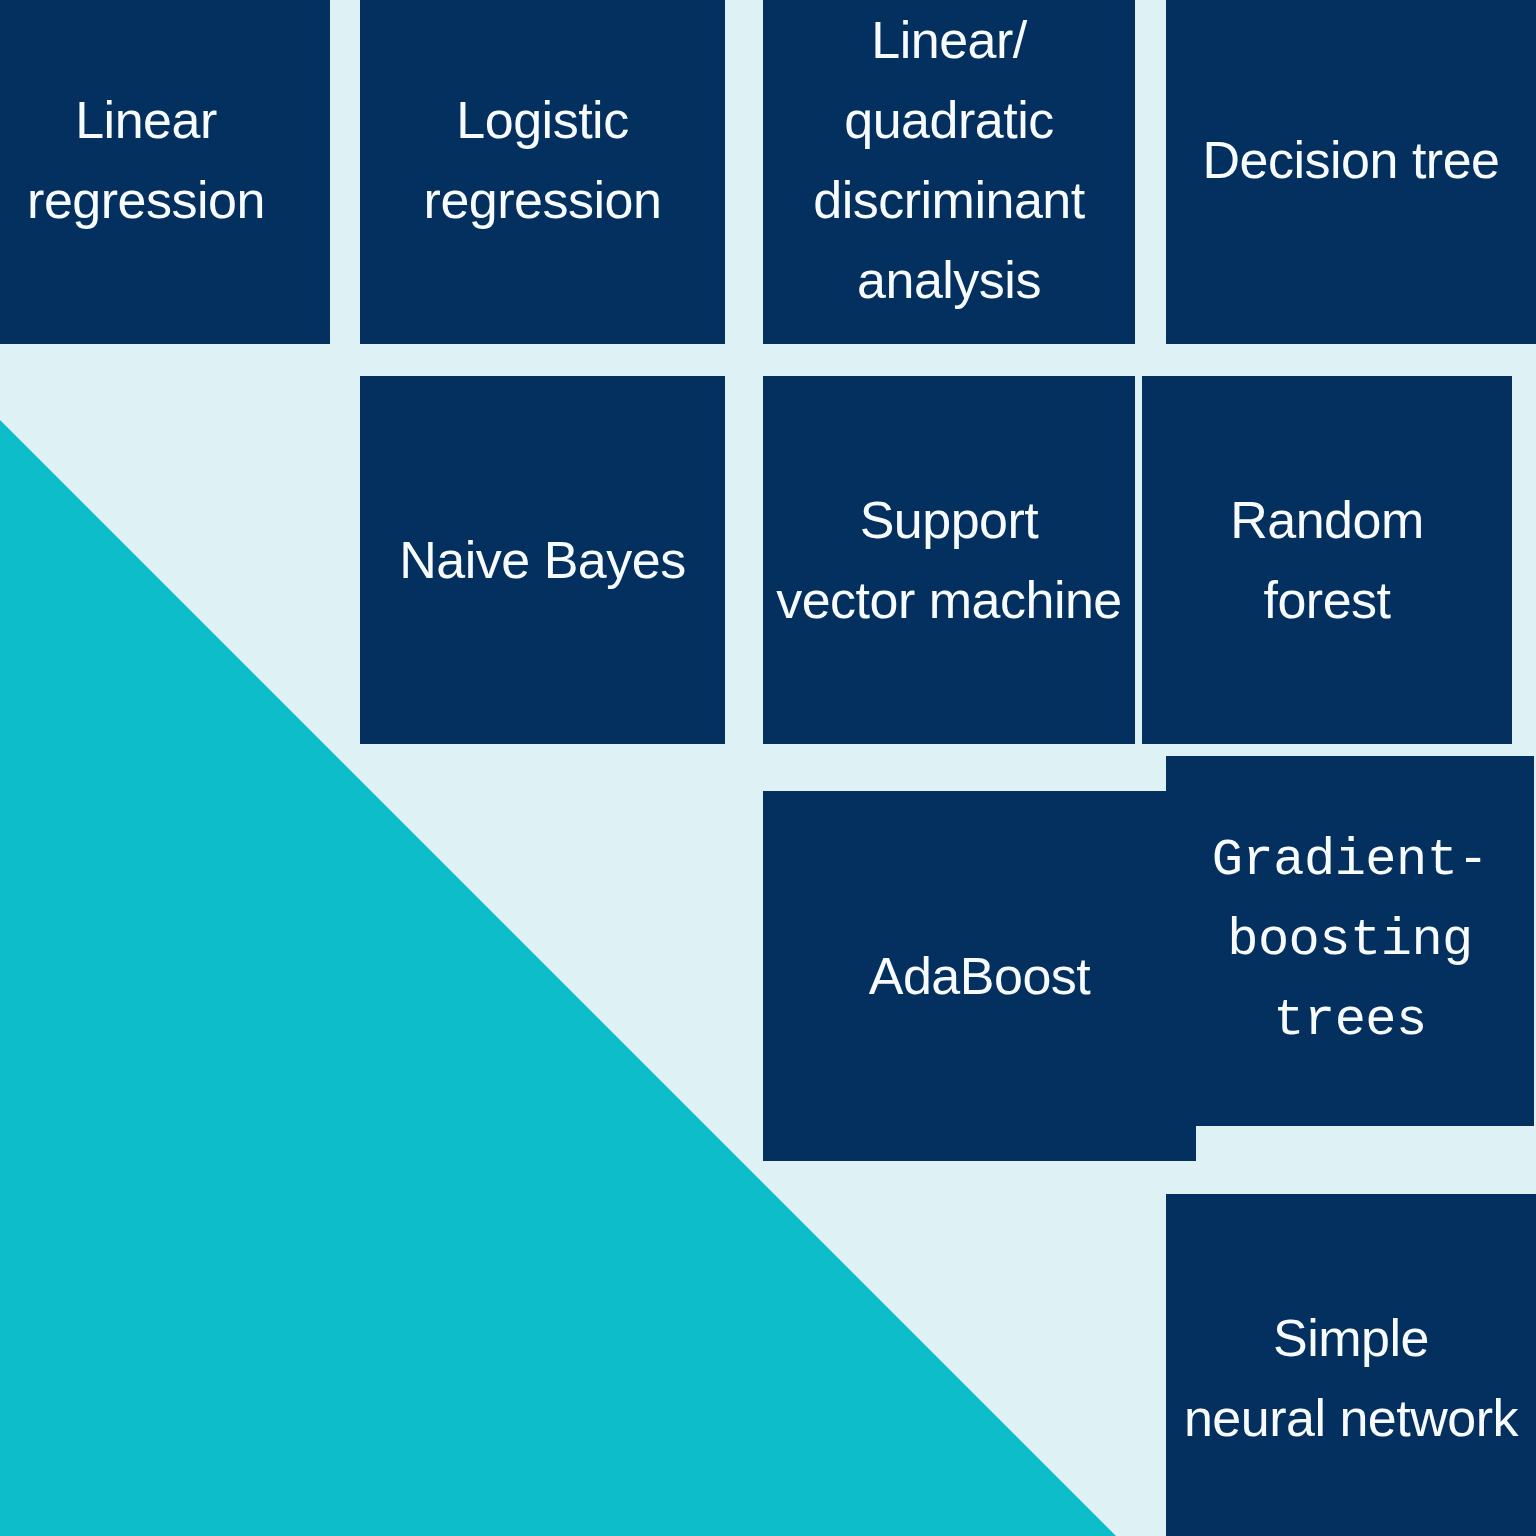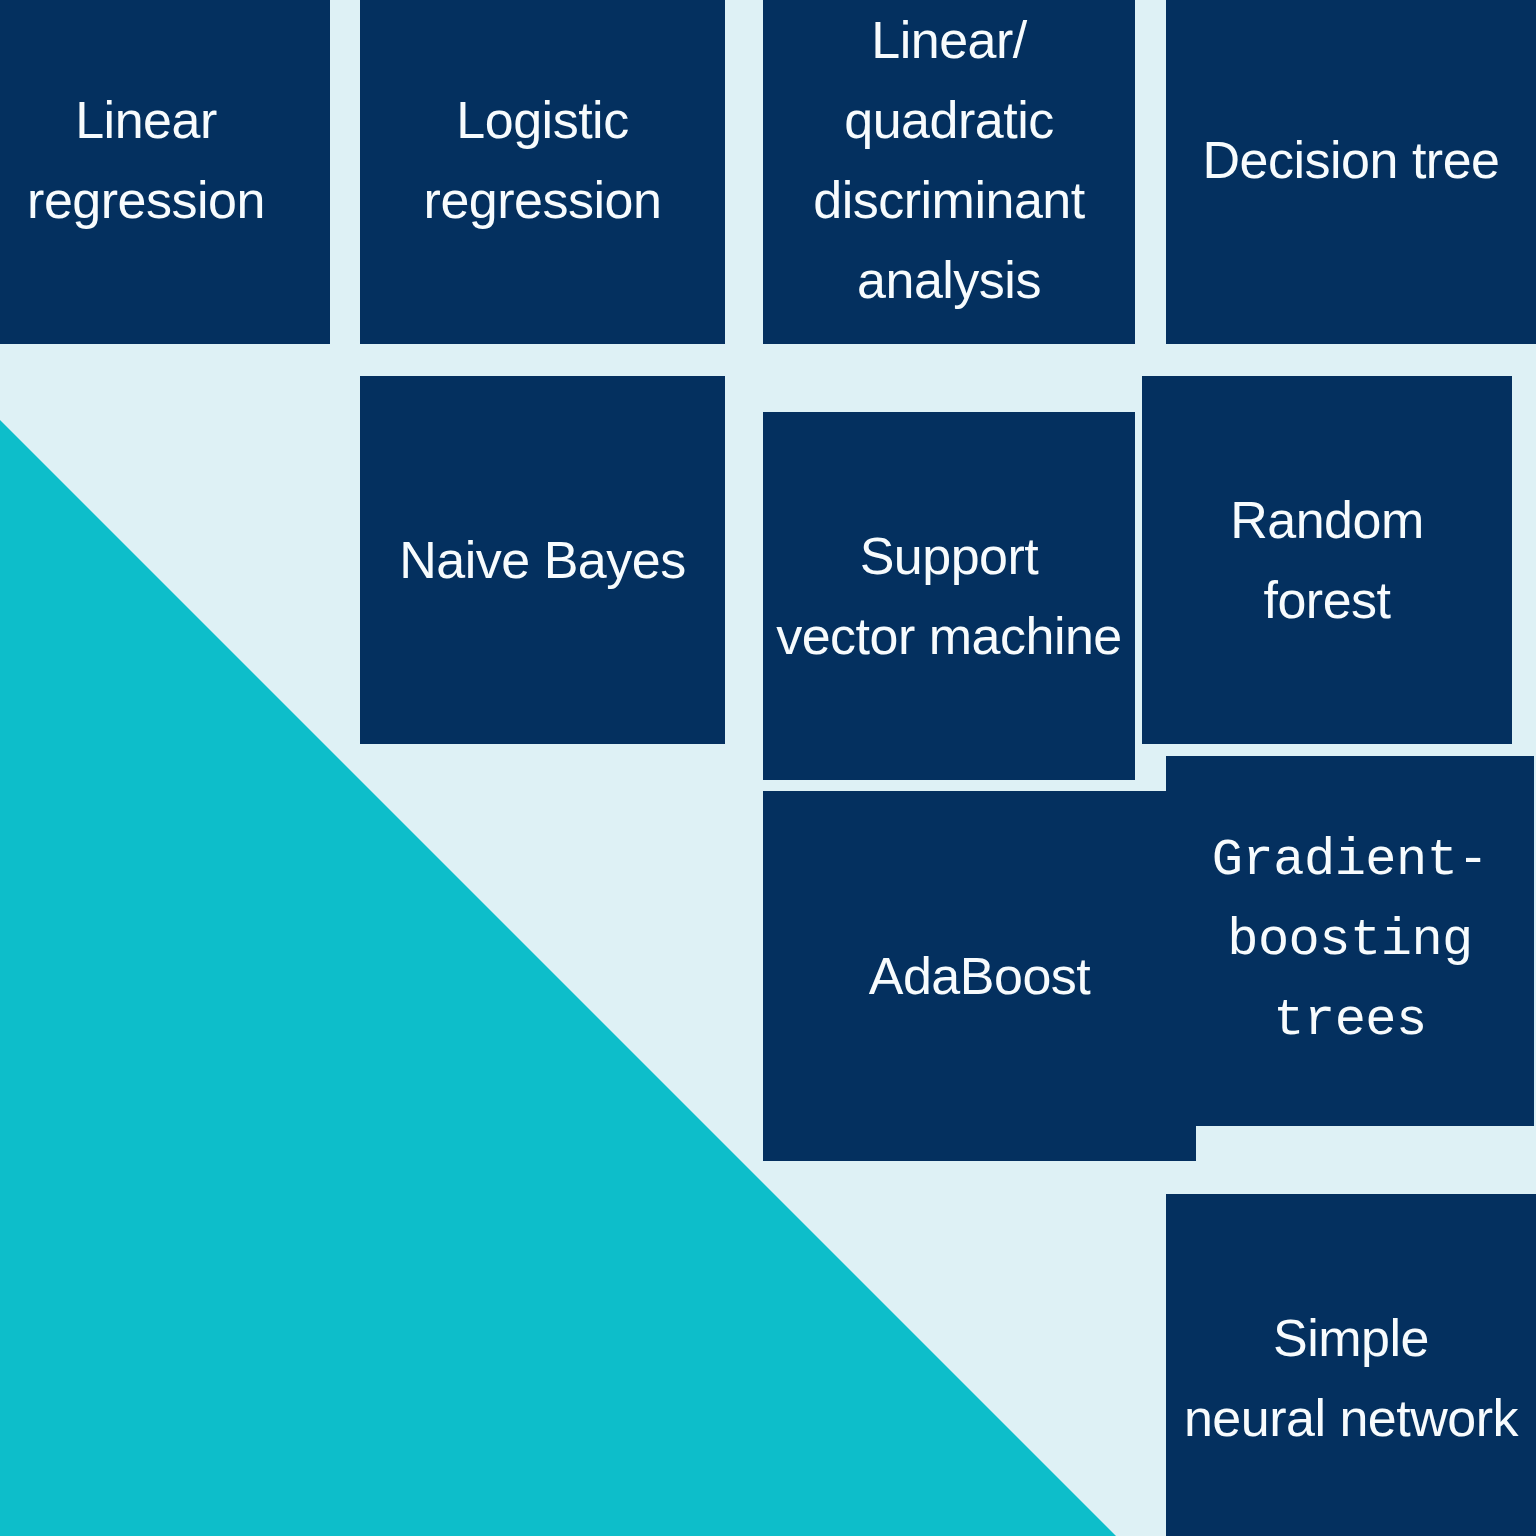--- a/index.html
+++ b/index.html
@@ -47,21 +47,21 @@
     letter-spacing: -0.5px;
     white-space: pre-line;
   }
   
   .c0 { left: -38px;  top: -24px;  width: 368px; height: 368px; }
   .c1 { left: 360px;  top: -24px;  width: 365px; height: 368px; }
   .c2 { left: 763px;  top: -24px;  width: 372px; height: 368px; }
   .c3 { left: 1166px; top: -24px;  width: 370px; height: 368px; }
   
   .c4 { left: 360px;  top: 376px;  width: 365px; height: 368px; text-align: right; }
-  .c5 { left: 763px;  top: 376px;  width: 372px; height: 368px; margin-top: 36px; }
+  .c5 { left: 763px;  top: 376px;  width: 372px; height: 368px; }
   .c6 { left: 1142px; top: 376px;  width: 370px; height: 368px; }
   
   .c7 { left: 763px;  top: 791px;  width: 433px; height: 370px; }
   .c8 { left: 1166px; top: 756px;  width: 368px; height: 370px; font-family: Liberation Mono, monospace; }
   
   .c9 { left: 1166px; top: 1194px; width: 370px; height: 368px; }
 </style>
 </head>
 <body>
 

